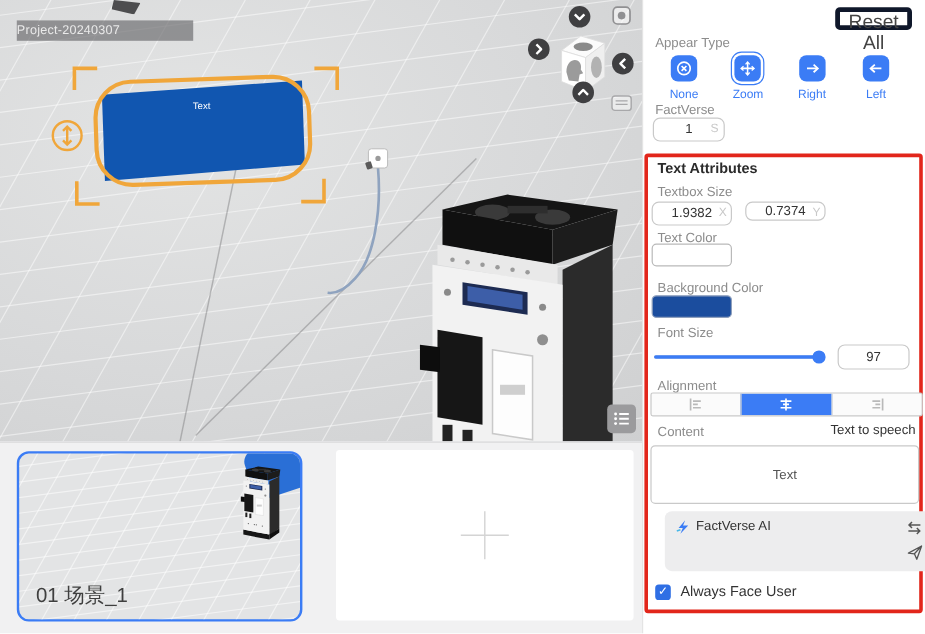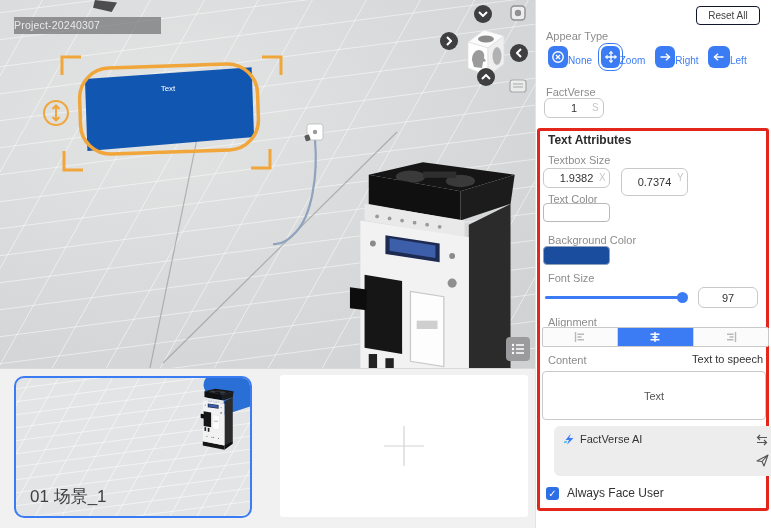--- a/index.html
+++ b/index.html
@@ -19,23 +19,23 @@
   .nav-circle { position:absolute; width:18px; height:18px; border-radius:50%; background:#3f3f41;
     display:flex; align-items:center; justify-content:center; cursor:pointer; }
   .nav-circle svg { stroke:#fff; stroke-width:2; fill:none; }
   .vp-tool { position:absolute; display:flex; align-items:center; justify-content:center; cursor:pointer; }
 
   
   #panel { position:absolute; left:535px; top:0; width:236px; height:528px; background:#fff; border-left:1px solid #e4e4e4; }
   .p-label { position:absolute; font-size:11px; color:#8c8c8c; }
   .p-title { position:absolute; font-size:12px; font-weight:bold; color:#2b2b2b; }
   .btn-reset { position:absolute; left:160px; top:6px; width:64px; height:19px; background:#fff;
-    border:1px solid #0f172a; border-radius:4px; font-size:10px; color:#444; cursor:pointer;text-align:center; }
+    border:4px solid #0f172a; border-radius:4px; font-size:16px; color:#444; cursor:pointer;text-align:center; }
   .appear-row { position:absolute; left:12px; top:46px; width:204px; display:flex; justify-content:space-between; }
-  .appear-opt { width:44px; display:flex; flex-direction:row; align-items:center; }
+  .appear-opt { width:44px; display:flex; flex-direction:column; align-items:center; }
   .appear-btn { width:22px; height:22px; border:none; border-radius:6px; background:#3b7cf5;
     display:flex; align-items:center; justify-content:center; cursor:pointer; }
   .appear-btn.selected { outline:1.5px solid #3b7cf5; outline-offset:2px; }
   .appear-lbl { margin-top:6px; font-size:10px; color:#3b7cf5; }
   .p-input { position:absolute; border:1px solid #c9c9c9; border-radius:6px; background:#fff;
     font-size:11px; color:#333; text-align:center; font-family:"Liberation Sans",sans-serif; }
   .suffix { position:absolute; font-size:10px; color:#c8c8c8; }
   .red-box { position:absolute; left:1px; top:128px; width:232px; height:383px;
     border:3px solid #e2261b; border-radius:3px; pointer-events:none; }
   .swatch { position:absolute; width:67px; height:19px; border:1px solid #b9b9b9; border-radius:4px; cursor:pointer; }
@@ -354,21 +354,21 @@
     <input class="p-input" style="left: 8px; top: 98px; width: 60px; height: 20px;" value="1">
     <span class="suffix" style="left:56px;top:102px">S</span>
 
     <div class="red-box"></div>
 
     <div class="p-title" style="left:12px;top:133px">Text Attributes</div>
 
     <div class="p-label" style="left:12px;top:154px">Textbox Size</div>
     <input class="p-input" style="left: 7px; top: 168px; width: 67px; height: 20px;" value="1.9382">
     <span class="suffix" style="left:63px;top:172px">X</span>
-    <input class="p-input" style="left: 85px; top: 168px; width: 67px; height: 28px;" value="0.7374">
+    <input class="p-input" style="left: 85px; top: 168px; width: 67px; height: 16px;" value="0.7374">
     <span class="suffix" style="left:141px;top:172px">Y</span>
 
     <div class="p-label" style="left:12px;top:193px">Text Color</div>
     <div class="swatch" style="left: 7px; top: 203px; background: rgb(255, 255, 255);"></div>
 
     <div class="p-label" style="left:12px;top:234px">Background Color</div>
     <div class="swatch" style="left: 7px; top: 246px; border-color: rgb(143, 160, 189); background: rgb(27, 77, 158);"></div>
 
     <div class="p-label" style="left:12px;top:272px">Font Size</div>
     <div class="slider">

